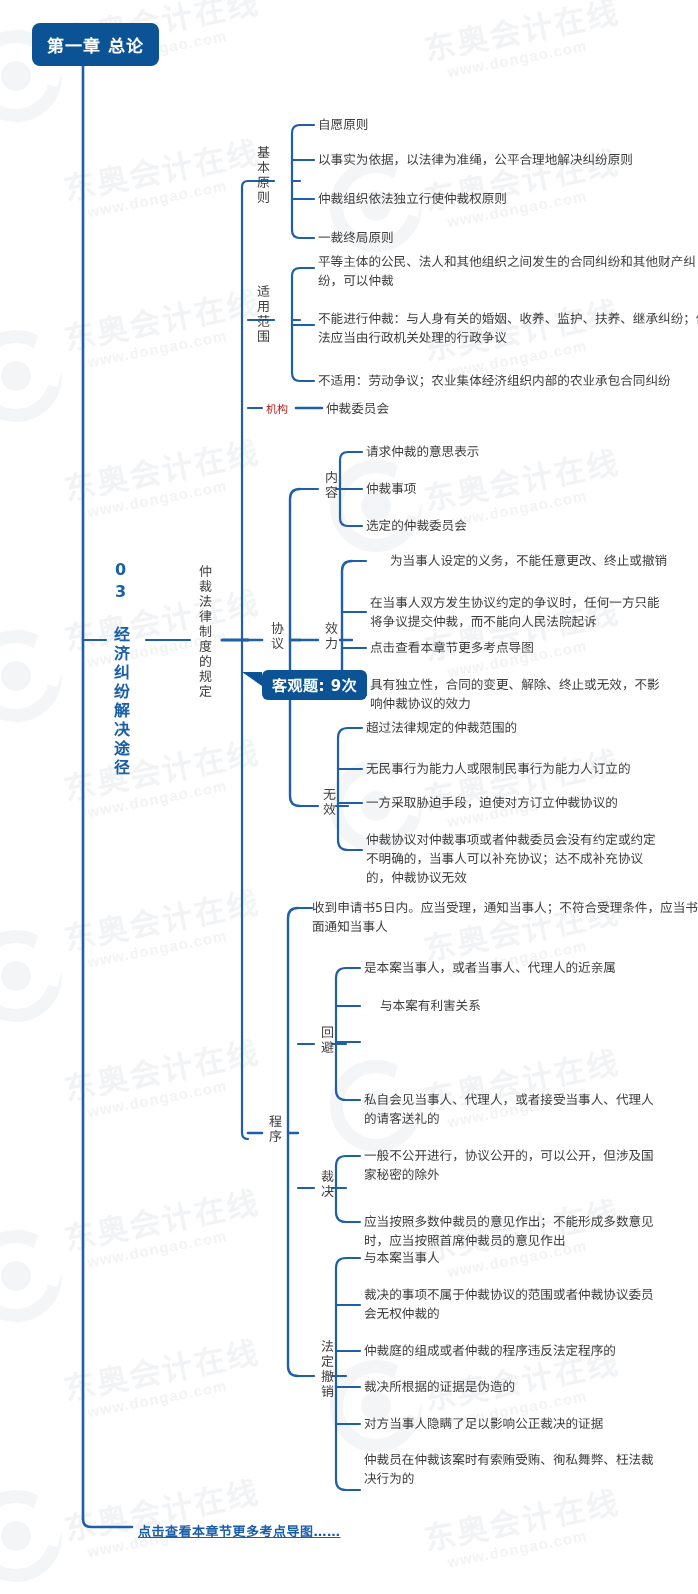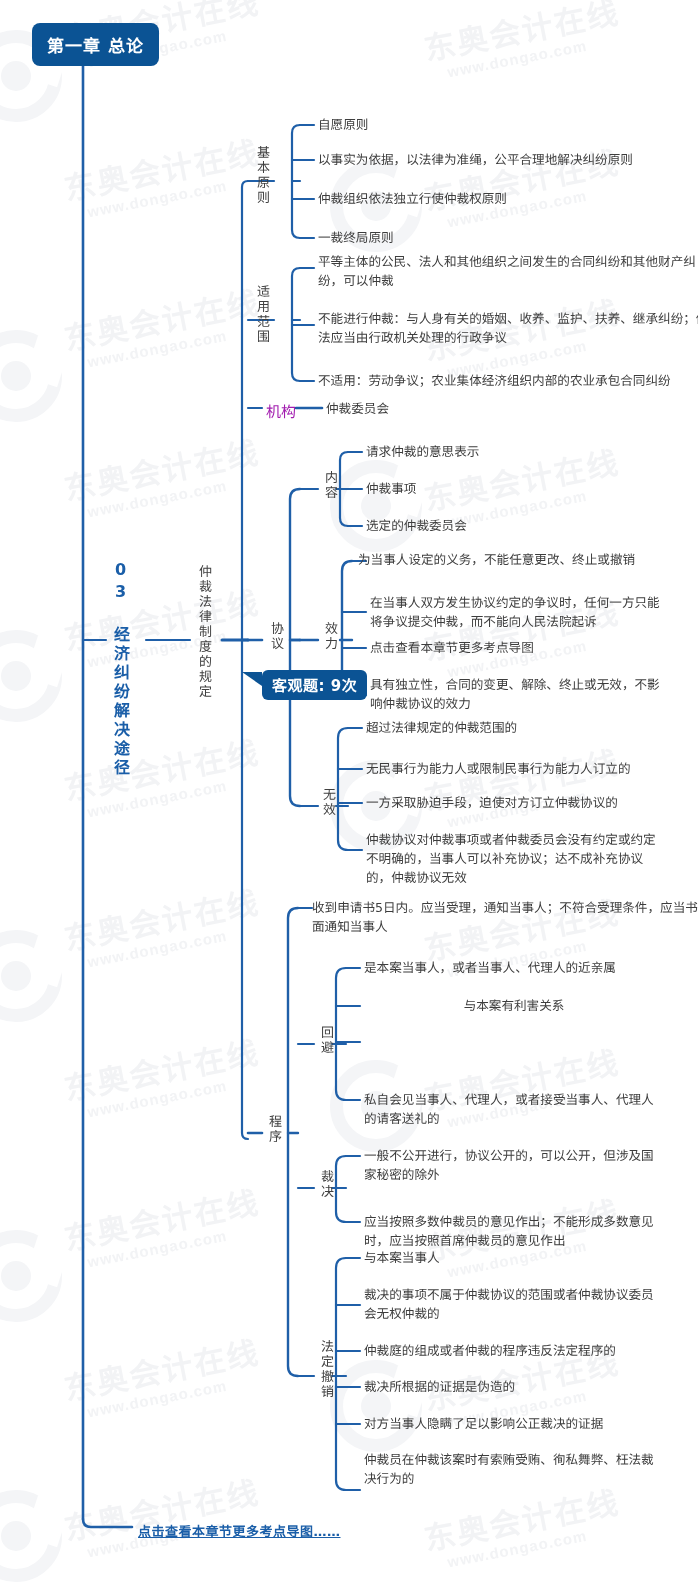--- a/index.html
+++ b/index.html
@@ -283,21 +283,21 @@
       <path d="M336,1424 L360,1424" stroke-width="2.2"></path>
       <path d="M346,1490 L360,1490" stroke-width="2.2"></path>
     </g>
   </svg>
 
   <div class="lbl trunk-title" style="left:108px;top:560px;">03 经济纠纷解决途径</div>
   <div class="lbl vlabel" style="left:196px;top:565px;">仲裁法律制度的规定</div>
 
   <div class="lbl vlabel" style="left:254px;top:146px;">基本原则</div>
   <div class="lbl vlabel" style="left:254px;top:285px;">适用范围</div>
-  <div class="lbl" style="left:266px;top:400px;font-size:15px;color:#a21caf;font-family:'DejaVu Sans','Liberation Sans',sans-serif;">机构</div>
+  <div class="lbl" style="left:266px;top:400px;font-size:11px;color:#b91c1c;font-family:'DejaVu Sans','Liberation Sans',sans-serif;">机构</div>
   <div class="lbl vlabel" style="left:268px;top:622px;">协议</div>
   <div class="lbl vlabel" style="left:266px;top:1115px;">程序</div>
 
   <div class="lbl vlabel" style="left:322px;top:471px;">内容</div>
   <div class="lbl vlabel" style="left:322px;top:622px;">效力</div>
   <div class="lbl vlabel" style="left:320px;top:788px;">无效</div>
   <div class="lbl vlabel" style="left:318px;top:1026px;">回避</div>
   <div class="lbl vlabel" style="left:318px;top:1170px;">裁决</div>
   <div class="lbl vlabel" style="left:318px;top:1340px;">法定撤销</div>
 
@@ -309,34 +309,34 @@
   <div class="leaf w-full" style="left:318px;top:252px;">平等主体的公民、法人和其他组织之间发生的合同纠纷和其他财产纠纷，可以仲裁</div>
   <div class="leaf w-full" style="left:318px;top:309px;">不能进行仲裁：与人身有关的婚姻、收养、监护、扶养、继承纠纷；依法应当由行政机关处理的行政争议</div>
   <div class="leaf w-full" style="left:318px;top:371px;">不适用：劳动争议；农业集体经济组织内部的农业承包合同纠纷</div>
 
   <div class="leaf w-full" style="left:326px;top:399px;">仲裁委员会</div>
 
   <div class="leaf w-mid" style="left:366px;top:442px;">请求仲裁的意思表示</div>
   <div class="leaf w-mid" style="left:366px;top:479px;">仲裁事项</div>
   <div class="leaf w-mid" style="left:366px;top:516px;">选定的仲裁委员会</div>
 
-  <div class="leaf w-nar" style="left:358px;top:551px;font-family:Liberation Serif, serif;">为当事人设定的义务，不能任意更改、终止或撤销</div>
+  <div class="leaf w-nar" style="left:390px;top:551px;">为当事人设定的义务，不能任意更改、终止或撤销</div>
   <div class="leaf w-nar" style="left:370px;top:593px;">在当事人双方发生协议约定的争议时，任何一方只能将争议提交仲裁，而不能向人民法院起诉</div>
   <div class="leaf w-nar" style="left:370px;top:638px;">点击查看本章节更多考点导图</div>
   <div class="leaf w-nar" style="left:370px;top:675px;">具有独立性，合同的变更、解除、终止或无效，不影响仲裁协议的效力</div>
 
   <div class="leaf w-nar" style="left:366px;top:718px;">超过法律规定的仲裁范围的</div>
   <div class="leaf w-nar" style="left:366px;top:759px;">无民事行为能力人或限制民事行为能力人订立的</div>
   <div class="leaf w-nar" style="left:366px;top:793px;">一方采取胁迫手段，迫使对方订立仲裁协议的</div>
   <div class="leaf w-nar" style="left:366px;top:830px;">仲裁协议对仲裁事项或者仲裁委员会没有约定或约定不明确的，当事人可以补充协议；达不成补充协议的，仲裁协议无效</div>
 
   <div class="leaf w-full" style="left:312px;top:898px;">收到申请书5日内。应当受理，通知当事人；不符合受理条件，应当书面通知当事人</div>
 
   <div class="leaf w-nar" style="left:364px;top:958px;">是本案当事人，或者当事人、代理人的近亲属</div>
-  <div class="leaf w-nar" style="left:364px;top:996px;text-align:center;">与本案有利害关系</div>
+  <div class="leaf w-nar" style="left:380px;top:996px;">与本案有利害关系</div>
   <div class="leaf w-nar" style="left:364px;top:1090px;">私自会见当事人、代理人，或者接受当事人、代理人的请客送礼的</div>
 
   <div class="leaf w-nar" style="left:364px;top:1146px;">一般不公开进行，协议公开的，可以公开，但涉及国家秘密的除外</div>
   <div class="leaf w-nar" style="left:364px;top:1212px;">应当按照多数仲裁员的意见作出；不能形成多数意见时，应当按照首席仲裁员的意见作出</div>
 
   <div class="leaf w-nar" style="left:364px;top:1248px;">与本案当事人</div>
   <div class="leaf w-nar" style="left:364px;top:1285px;">裁决的事项不属于仲裁协议的范围或者仲裁协议委员会无权仲裁的</div>
   <div class="leaf w-nar" style="left:364px;top:1341px;">仲裁庭的组成或者仲裁的程序违反法定程序的</div>
   <div class="leaf w-nar" style="left:364px;top:1377px;">裁决所根据的证据是伪造的</div>
   <div class="leaf w-nar" style="left:364px;top:1414px;">对方当事人隐瞒了足以影响公正裁决的证据</div>

